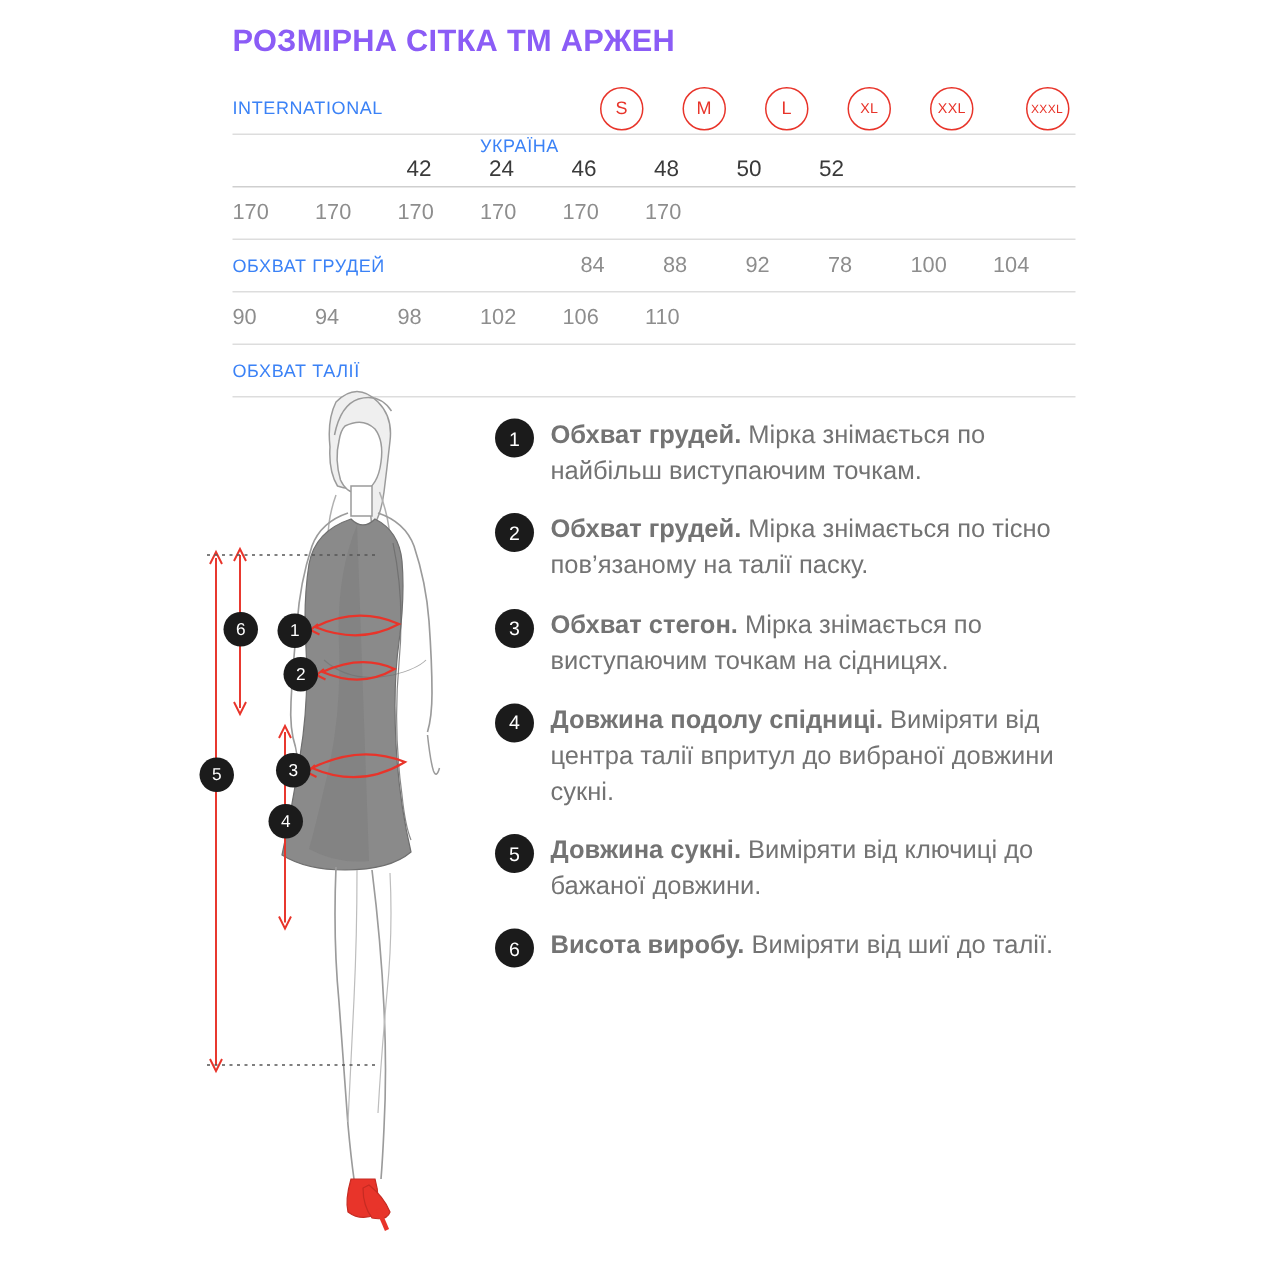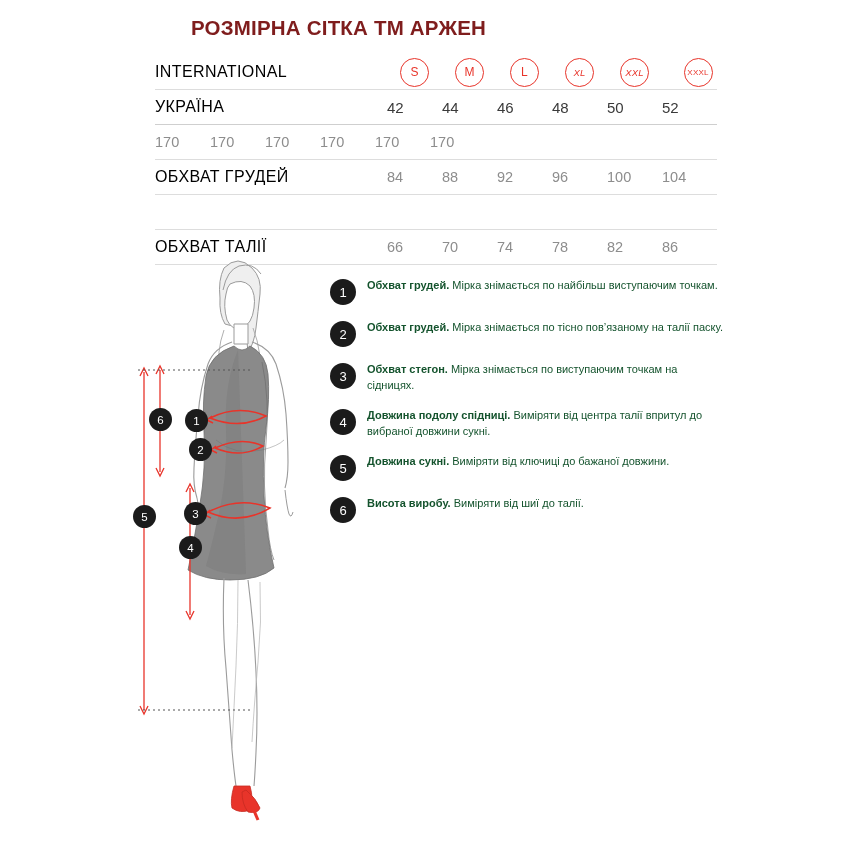--- a/index.html
+++ b/index.html
@@ -23,44 +23,43 @@
   }
 
   
   .title {
     position: absolute;
     left: 155px;
     top: 16px;
     font-size: 20.5px;
     font-weight: bold;
     letter-spacing: 0.2px;
-    color: #7f1d1d;
+    color: #8b5cf6;
     white-space: nowrap;
-    margin-left: 36px;
   }
 
   
   .table {
     position: absolute;
     left: 155px;
     top: 55px;
     width: 562px;
   }
   .trow {
     display: flex;
     align-items: center;
     height: 34px;
     border-bottom: 1px solid #dddddd;
   }
-  .trow.thick { border-bottom: 1px solid #cfcfcf; }
+  .trow.thick { border-bottom: 1px solid #cfcfcf; flex-direction: column; }
   .rlabel {
     width: 232px;
-    font-size: 16px;
+    font-size: 12px;
     letter-spacing: 0.4px;
-    color: #000000;
+    color: #3b82f6;
     white-space: nowrap;
   }
   .cells {
     display: flex;
     flex: 1;
   }
   .cell {
     width: 55px;
     font-size: 14.5px;
     color: #8d8d8d;
@@ -81,21 +80,21 @@
     border-radius: 50%;
     border: 1.3px solid #e8342a;
     color: #e8342a;
     display: flex;
     align-items: center;
     justify-content: center;
     font-size: 12px;
     font-weight: normal;
     letter-spacing: 0.2px;
   }
-  .circ.small { font-size: 9.5px; font-style: italic; }
+  .circ.small { font-size: 9.5px; }
   .circ.xsmall { font-size: 8px; margin-left: 17px; }
 
   
   .legend {
     position: absolute;
     left: 330px;
     top: 278px;
     width: 395px;
   }
   .legend-item {
@@ -110,23 +109,23 @@
     background: #1b1b1b;
     color: #ffffff;
     font-size: 13px;
     display: flex;
     align-items: center;
     justify-content: center;
     margin-right: 11px;
     margin-top: 1px;
   }
   .legend-text {
-    font-size: 11px;
+    font-size: 17px;
     line-height: 1.42;
-    color: #14532d;
+    color: #737373;
     max-width: 358px;
   }
   .legend-text b { font-weight: bold; }
 
   
   .figure {
     position: absolute;
     left: 120px;
     top: 250px;
     width: 230px;
@@ -178,21 +177,21 @@
         <div class="circ-cell">
           <div class="circ xsmall">XXXL</div>
         </div>
       </div>
     </div>
 
     <div class="trow thick">
       <div class="rlabel">УКРАЇНА</div>
       <div class="cells">
         <div class="cell dark">42</div>
-        <div class="cell dark">44</div>
+        <div class="cell dark">24</div>
         <div class="cell dark">46</div>
         <div class="cell dark">48</div>
         <div class="cell dark">50</div>
         <div class="cell dark">52</div>
       </div>
     </div>
 
     <div class="trow">
       <div class="cells">
         <div class="cell">170</div>
@@ -203,39 +202,39 @@
         <div class="cell">170</div>
       </div>
     </div>
 
     <div class="trow">
       <div class="rlabel">ОБХВАТ ГРУДЕЙ</div>
       <div class="cells">
         <div class="cell">84</div>
         <div class="cell">88</div>
         <div class="cell">92</div>
-        <div class="cell">96</div>
+        <div class="cell">78</div>
         <div class="cell">100</div>
         <div class="cell">104</div>
       </div>
     </div>
 
     <div class="trow">
+      <div class="cells">
+        <div class="cell">90</div>
+        <div class="cell">94</div>
+        <div class="cell">98</div>
+        <div class="cell">102</div>
+        <div class="cell">106</div>
+        <div class="cell">110</div>
+      </div>
     </div>
 
     <div class="trow">
       <div class="rlabel">ОБХВАТ ТАЛІЇ</div>
-      <div class="cells">
-        <div class="cell">66</div>
-        <div class="cell">70</div>
-        <div class="cell">74</div>
-        <div class="cell">78</div>
-        <div class="cell">82</div>
-        <div class="cell">86</div>
-      </div>
     </div>
   </div>
 
   <div class="figure">
     <svg width="230" height="600" viewBox="0 0 230 600">
 
       <path d="M104 18 q14 -14 28 0 q10 10 8 26 q-2 18 -4 34 q-2 16 -8 24 l-3 -30 q-10 6 -20 2 q-6 -10 -5 -26 q-2 -18 4 -30 z" fill="#efefef" stroke="#9b9b9b" stroke-width="1"></path>
 
       <path d="M110 34 q12 -6 20 2 q6 8 4 22 q-2 16 -12 20 q-10 3 -15 -8 q-4 -14 -1 -26 q1 -7 4 -10 z" fill="#ffffff" stroke="#9b9b9b" stroke-width="1"></path>
 

